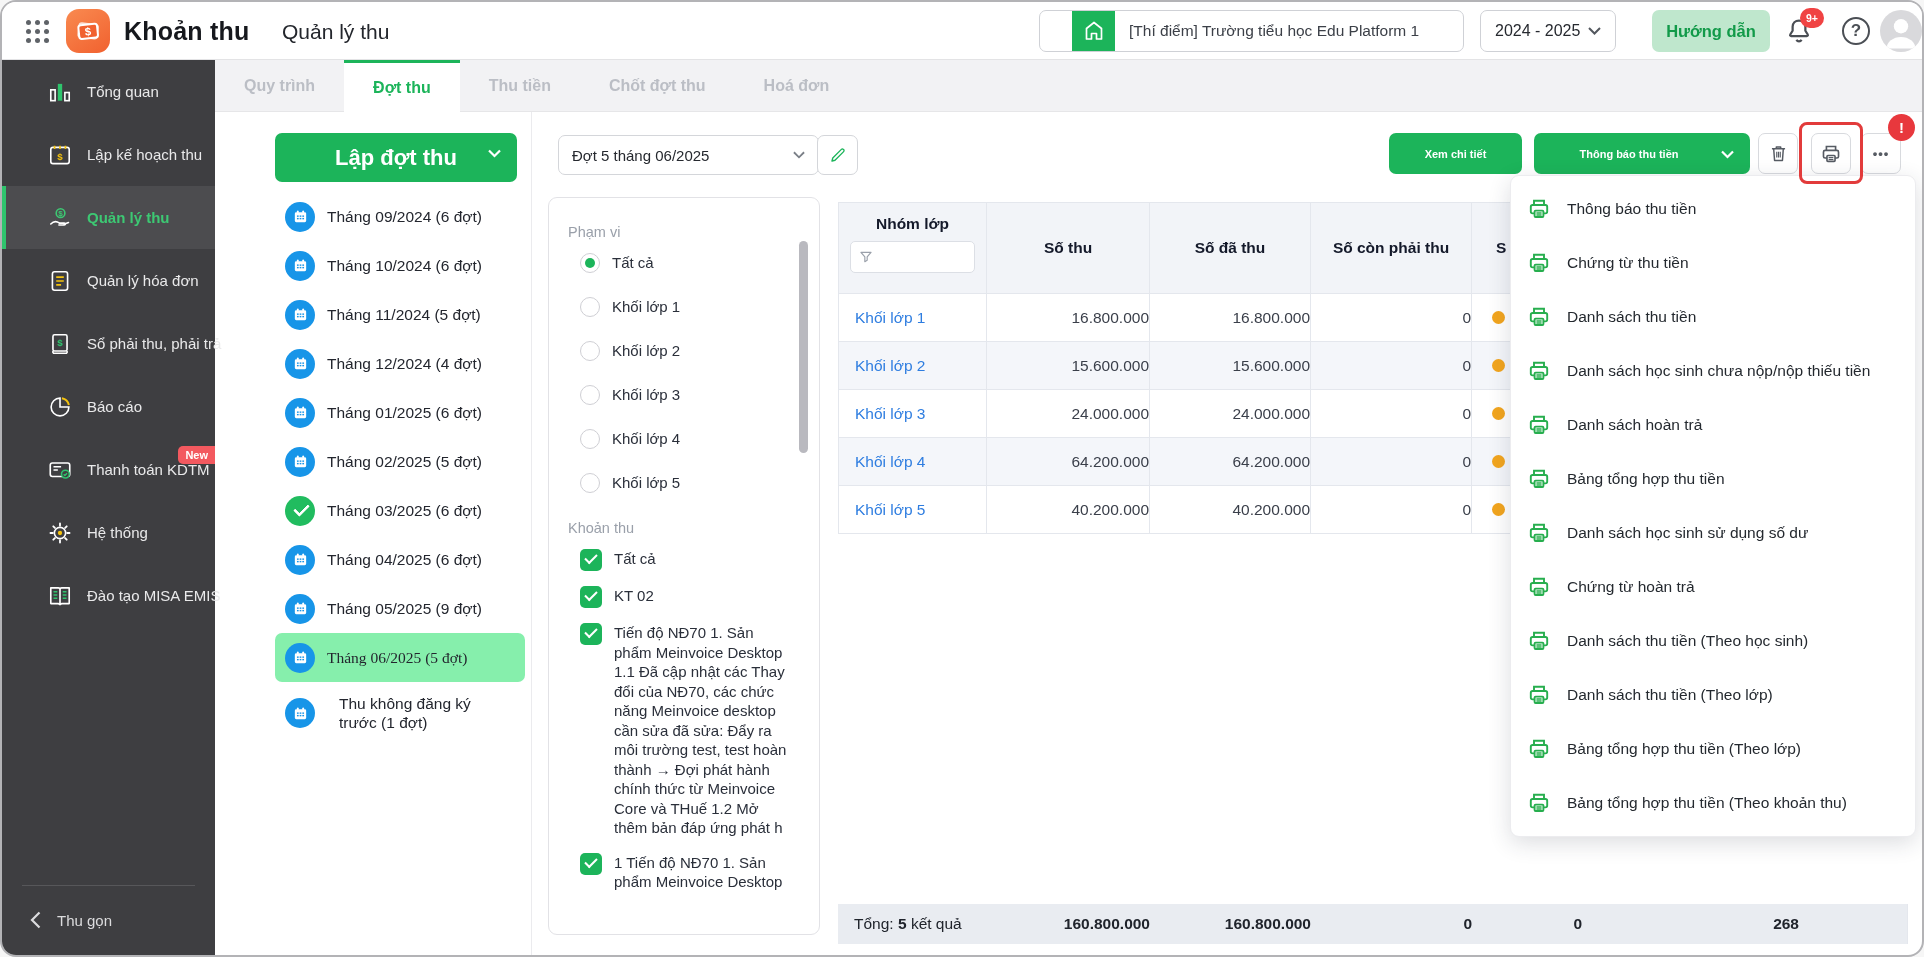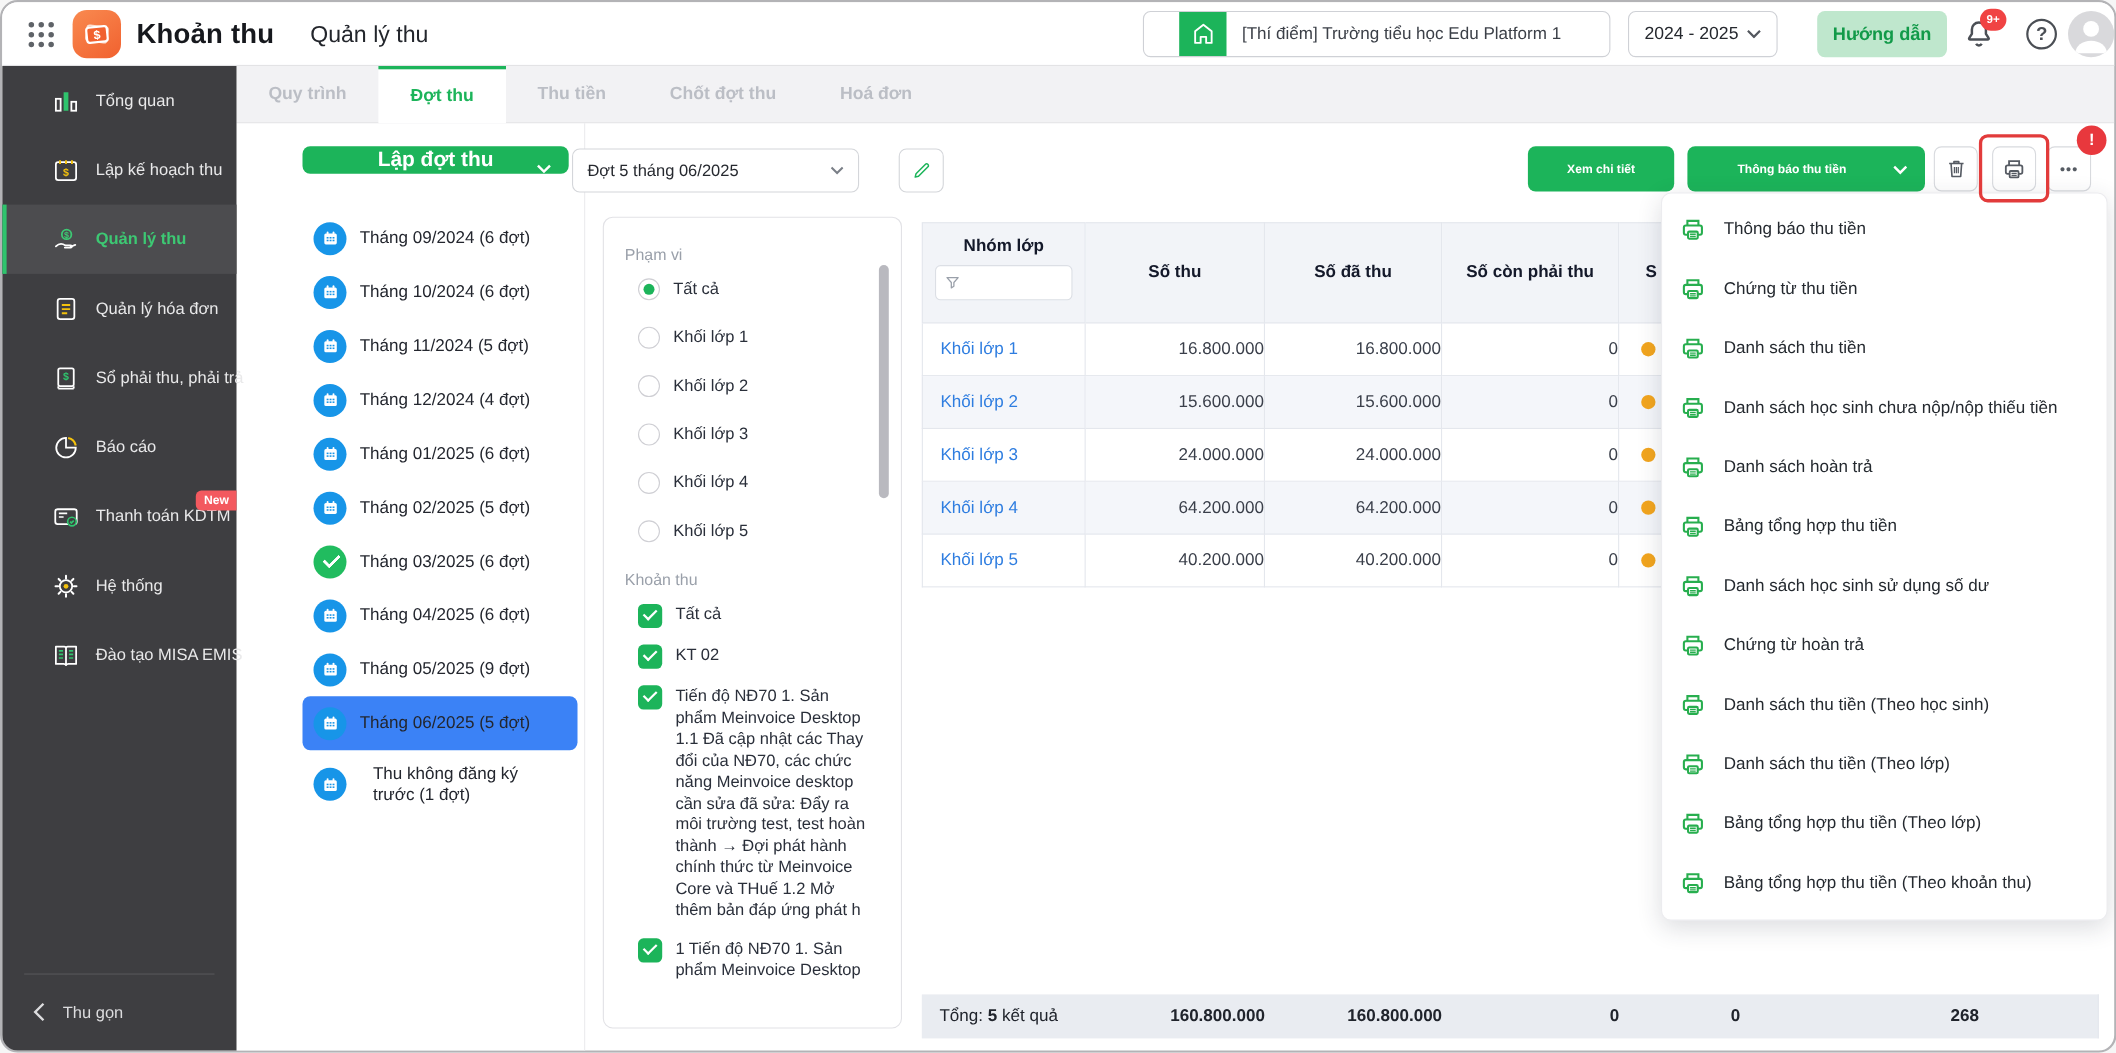--- a/index.html
+++ b/index.html
@@ -38,34 +38,34 @@
   .collapse-row { position:absolute; left:0; right:0; top:838px; height:44px; display:flex; align-items:center; padding-left:28px; cursor:pointer; }
   .collapse-row .sb-label { margin-left:16px; color:#dcdcde; }
 
   
   .tabbar { position:absolute; left:213px; top:58px; right:0; height:52px; background:#f2f2f4; border-bottom:1px solid #e6e6e8; display:flex; z-index:10; }
   .tab { height:52px; display:flex; align-items:center; padding:0 29px; font-size:16px; font-weight:bold; color:#bbbec5; cursor:pointer; }
   .tab.active { background:#fff; border-top:3px solid #1cb45a; color:#1cb45a; padding-top:0; }
 
   
   .month-panel { position:absolute; left:213px; top:110px; width:317px; bottom:0; background:#fff; border-right:1px solid #ebebee; }
-  .create-btn { position:absolute; left:60px; top:21px; width:242px; height:25px; background:#1cb45a; border:none; border-radius:7px; color:#fff; font-size:19px; font-weight:bold; cursor:pointer; font-family:inherit; }
+  .create-btn { position:absolute; left:60px; top:21px; width:242px; height:49px; background:#1cb45a; border:none; border-radius:7px; color:#fff; font-size:22px; font-weight:bold; cursor:pointer; font-family:inherit; }
   .create-btn svg { position:absolute; right:16px; top:16px; }
   .month-list { position:absolute; left:60px; top:80px; width:250px; }
   .m-item { position:relative; height:49px; display:flex; align-items:center; padding-left:10px; cursor:pointer; border-radius:7px; }
-  .m-item.selected { background:#3b82f6; }
+  .m-item.selected { background:#86efac;font-family:Liberation Serif, serif; }
   .m-ico { width:30px; height:30px; border-radius:50%; background:#1795e8; flex:none; display:flex; align-items:center; justify-content:center; }
   .m-ico.check { background:#21bc5f; position:relative; }
   .m-ico.check::after { content:""; position:absolute; left:9px; top:8px; width:12px; height:6px; border-left:3px solid #fff; border-bottom:3px solid #fff; transform:rotate(-45deg); border-radius:1px; }
   .m-label { margin-left:12px; font-size:15.5px; color:#23262e; line-height:1.25; }
   .m-item.tall { height:62px;gap:12px; }
   .m-item.tall .m-label { width:165px; }
 
   
-  .batch-select { position:absolute; left:518px; top:133px; width:261px; height:40px; border:1px solid #d4d6da; border-radius:7px; background:#fff; display:flex; align-items:center; justify-content:space-between; padding:0 13px; cursor:pointer; }
+  .batch-select { position:absolute; left:556px; top:133px; width:261px; height:40px; border:1px solid #d4d6da; border-radius:7px; background:#fff; display:flex; align-items:center; justify-content:space-between; padding:0 13px; cursor:pointer; }
   .batch-select span { font-size:15px; color:#26292f; }
   .edit-btn { position:absolute; left:815px; top:133px; width:41px; height:40px; border:1px solid #d4d6da; border-radius:7px; background:#fff; display:flex; align-items:center; justify-content:center; cursor:pointer; }
   .filter-panel { position:absolute; left:546px; top:195px; width:272px; height:738px; border:1px solid #e2e2e6; border-radius:9px; background:#fff; padding:26px 30px 0 19px; overflow:hidden; }
   .fp-scrollbar { position:absolute; right:11px; top:43px; width:9px; height:212px; background:#b9b9bf; border-radius:5px; cursor:pointer; }
   .fp-label { font-size:14.5px; color:#9aa0aa; margin-bottom:13px; }
   .radio-row { display:flex; align-items:center; margin-bottom:24px; cursor:pointer; }
   .radio { width:20px; height:20px; border:1.5px solid #cfcfd4; border-radius:50%; flex:none; position:relative; background:#fff; }
   .radio.sel::after { content:""; position:absolute; left:4px; top:4px; width:10px; height:10px; border-radius:50%; background:#1cb45a; }
   .radio-row span, .check-row span { margin-left:12px; font-size:15px; color:#2a2f3a; line-height:1.3; }
   .check-row { display:flex; align-items:flex-start; margin-bottom:15px; cursor:pointer; }

